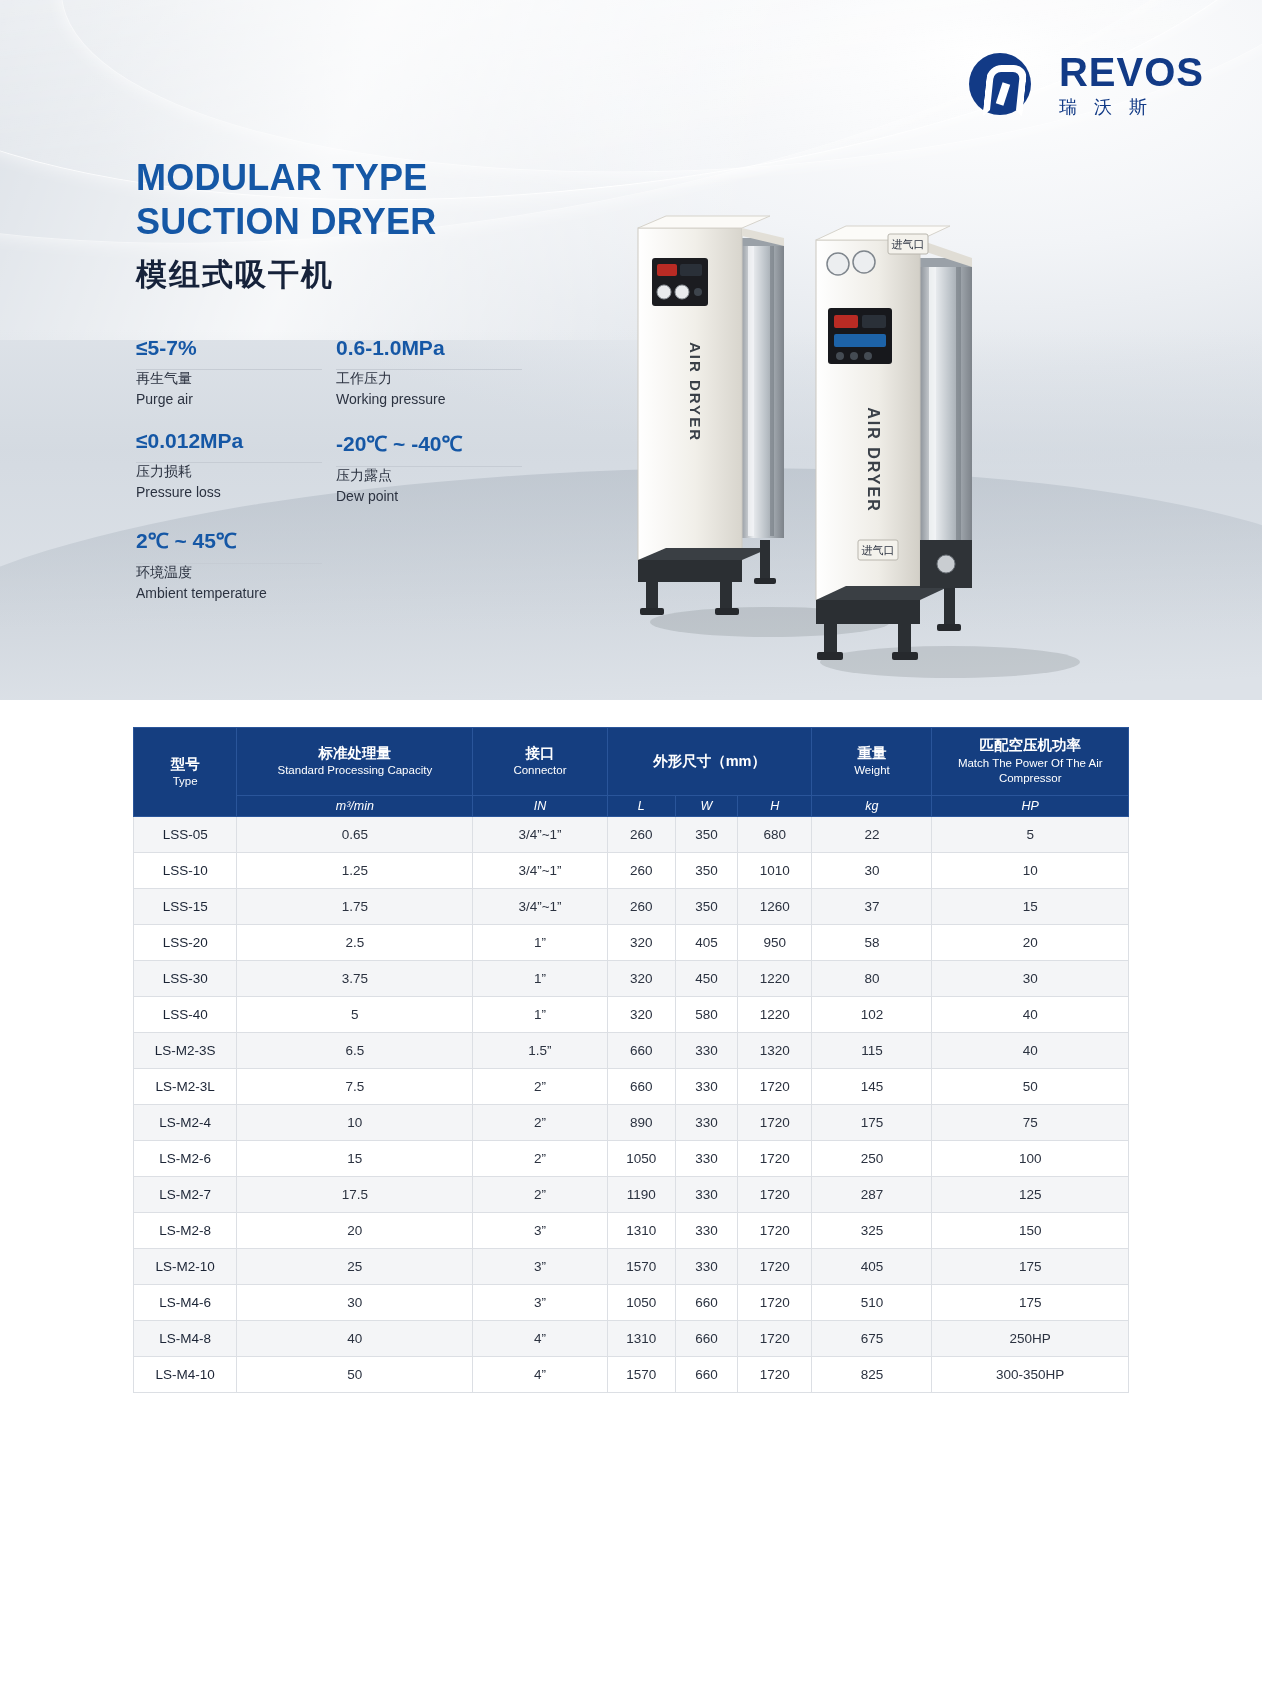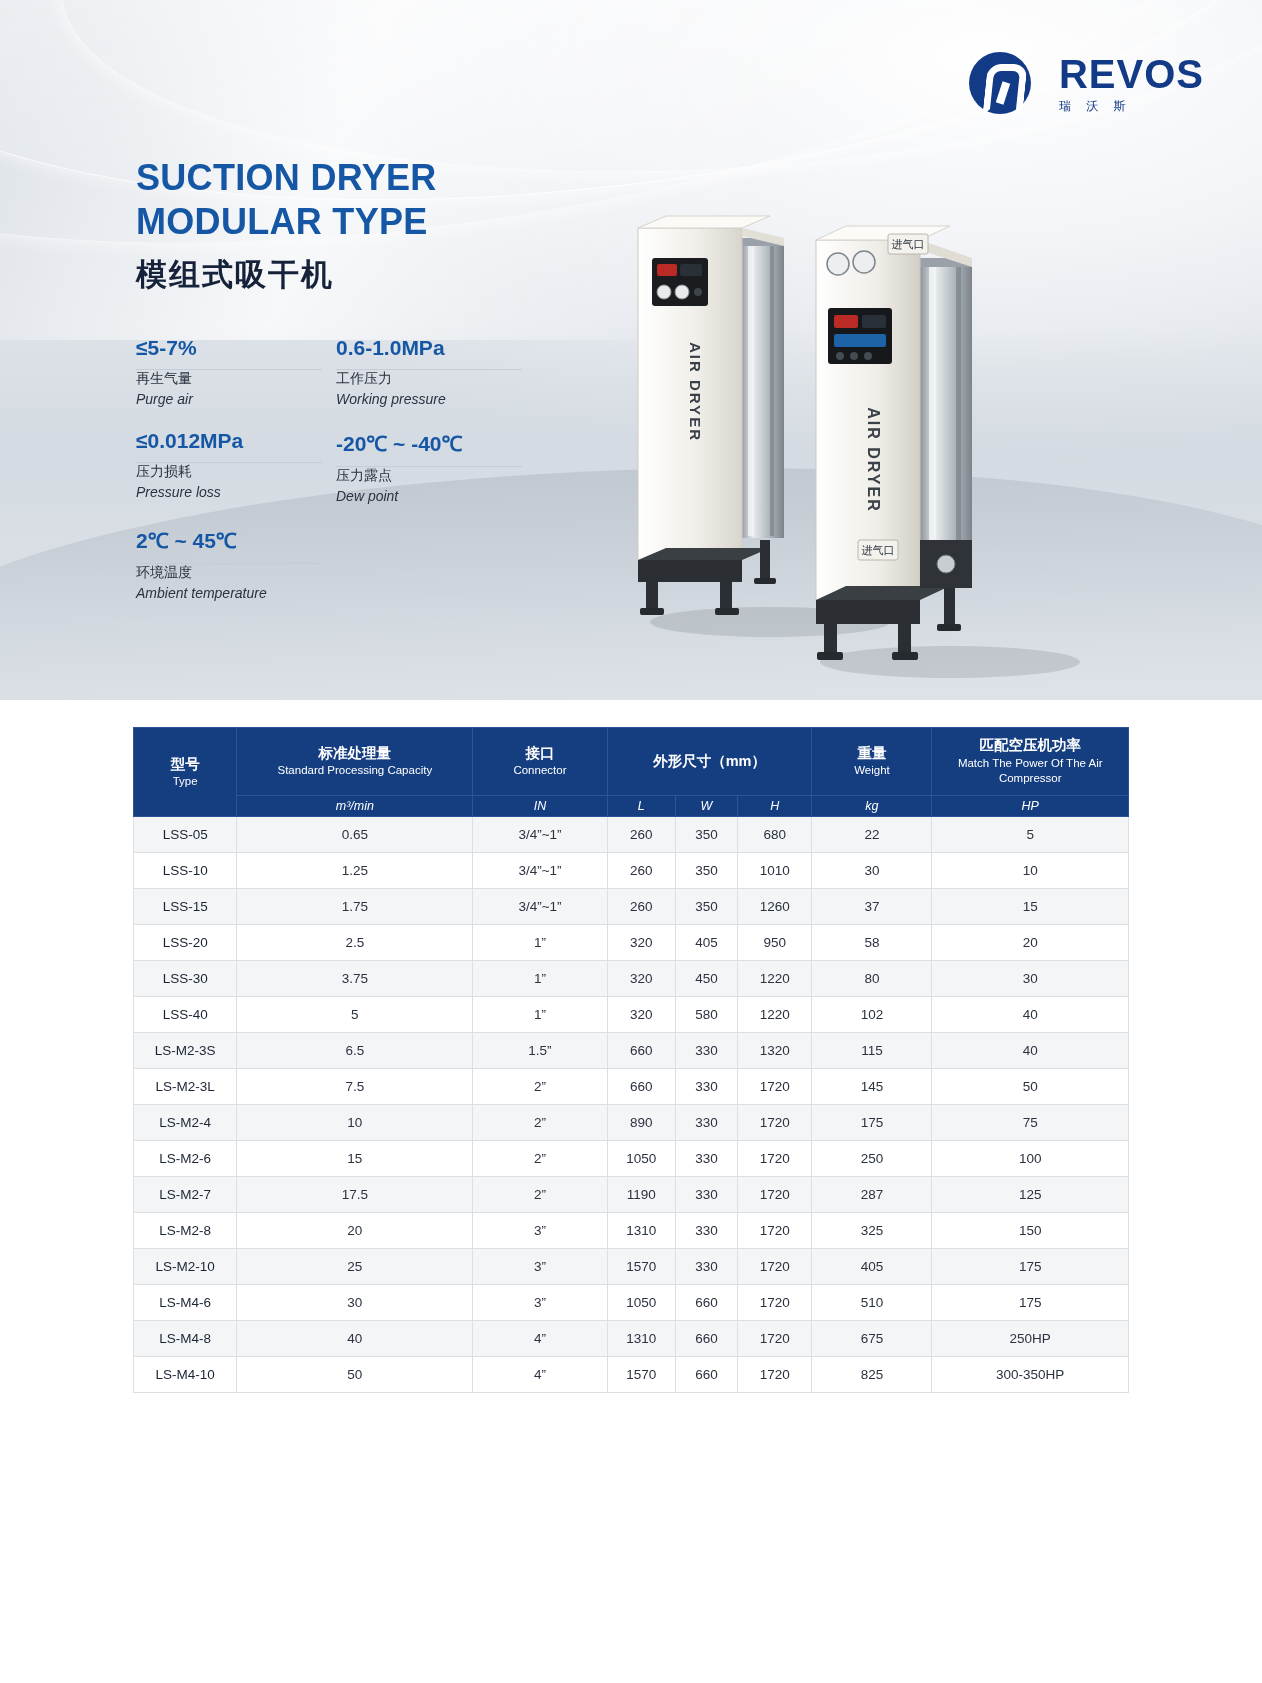--- a/index.html
+++ b/index.html
@@ -71,21 +71,21 @@
   .logo-mark::after {
     content: ""; position: absolute; left: 30px; top: 30px;
     width: 8px; height: 22px; background: #ffffff;
     transform: rotate(18deg);
   }
   .logo-text { line-height: 1; }
   .logo-name {
     font-size: 40px; font-weight: 700; color: #123a86; letter-spacing: 1px;
   }
   .logo-cn {
-    margin-top: 6px; font-size: 12px; color: #123a86; letter-spacing: 6px;
+    margin-top: 6px; font-size: 18px; color: #123a86; letter-spacing: 6px;
     display: flex; align-items: center; gap: 5px;
   }
 
   
   .title-block { position: absolute; left: 136px; top: 156px; }
   .title-en {
     font-size: 36px; line-height: 44px; font-weight: 700;
     color: #1557a5; letter-spacing: 0.3px;
   }
   .title-cn {
@@ -102,21 +102,21 @@
     column-gap: 14px;
     row-gap: 22px;
   }
   .spec-val {
     font-size: 21px; font-weight: 700; color: #1557a5;
     padding-bottom: 9px;
     border-bottom: 1px solid #c6ccd4;
     white-space: nowrap;
   }
   .spec-cn { font-size: 14px; color: #2b3240; }
-  .spec-en { margin-top: 3px; font-size: 14px; color: #2b3240; font-style: italic; }
+  .spec-en { margin-top: 3px; font-size: 14px; color: #2b3240; }
 
   
   .photo { position: absolute; left: 620px; top: 210px; width: 500px; height: 470px; }
 
   
   .table-wrap { position: absolute; left: 133px; top: 727px; width: 996px; }
   table { border-collapse: collapse; width: 996px; font-size: 13.5px; }
   thead th {
     background: #153e80; color: #ffffff; font-weight: 700;
     border: 1px solid #2a559a;
@@ -147,22 +147,22 @@
 
 <div class="logo">
   <div class="logo-mark"></div>
   <div class="logo-text">
     <div class="logo-name">REVOS</div>
     <div class="logo-cn">瑞 沃 斯</div>
   </div>
 </div>
 
 <div class="title-block">
+  <div class="title-en">MODULAR TYPE</div>
   <div class="title-en">SUCTION DRYER</div>
-  <div class="title-en">MODULAR TYPE</div>
   <div class="title-cn">模组式吸干机</div>
 </div>
 
 <div class="specs">
   <div>
     <div class="spec-val">≤5-7%</div>
     <div class="spec-cn">再生气量</div>
     <div class="spec-en">Purge air</div>
   </div>
   <div>

